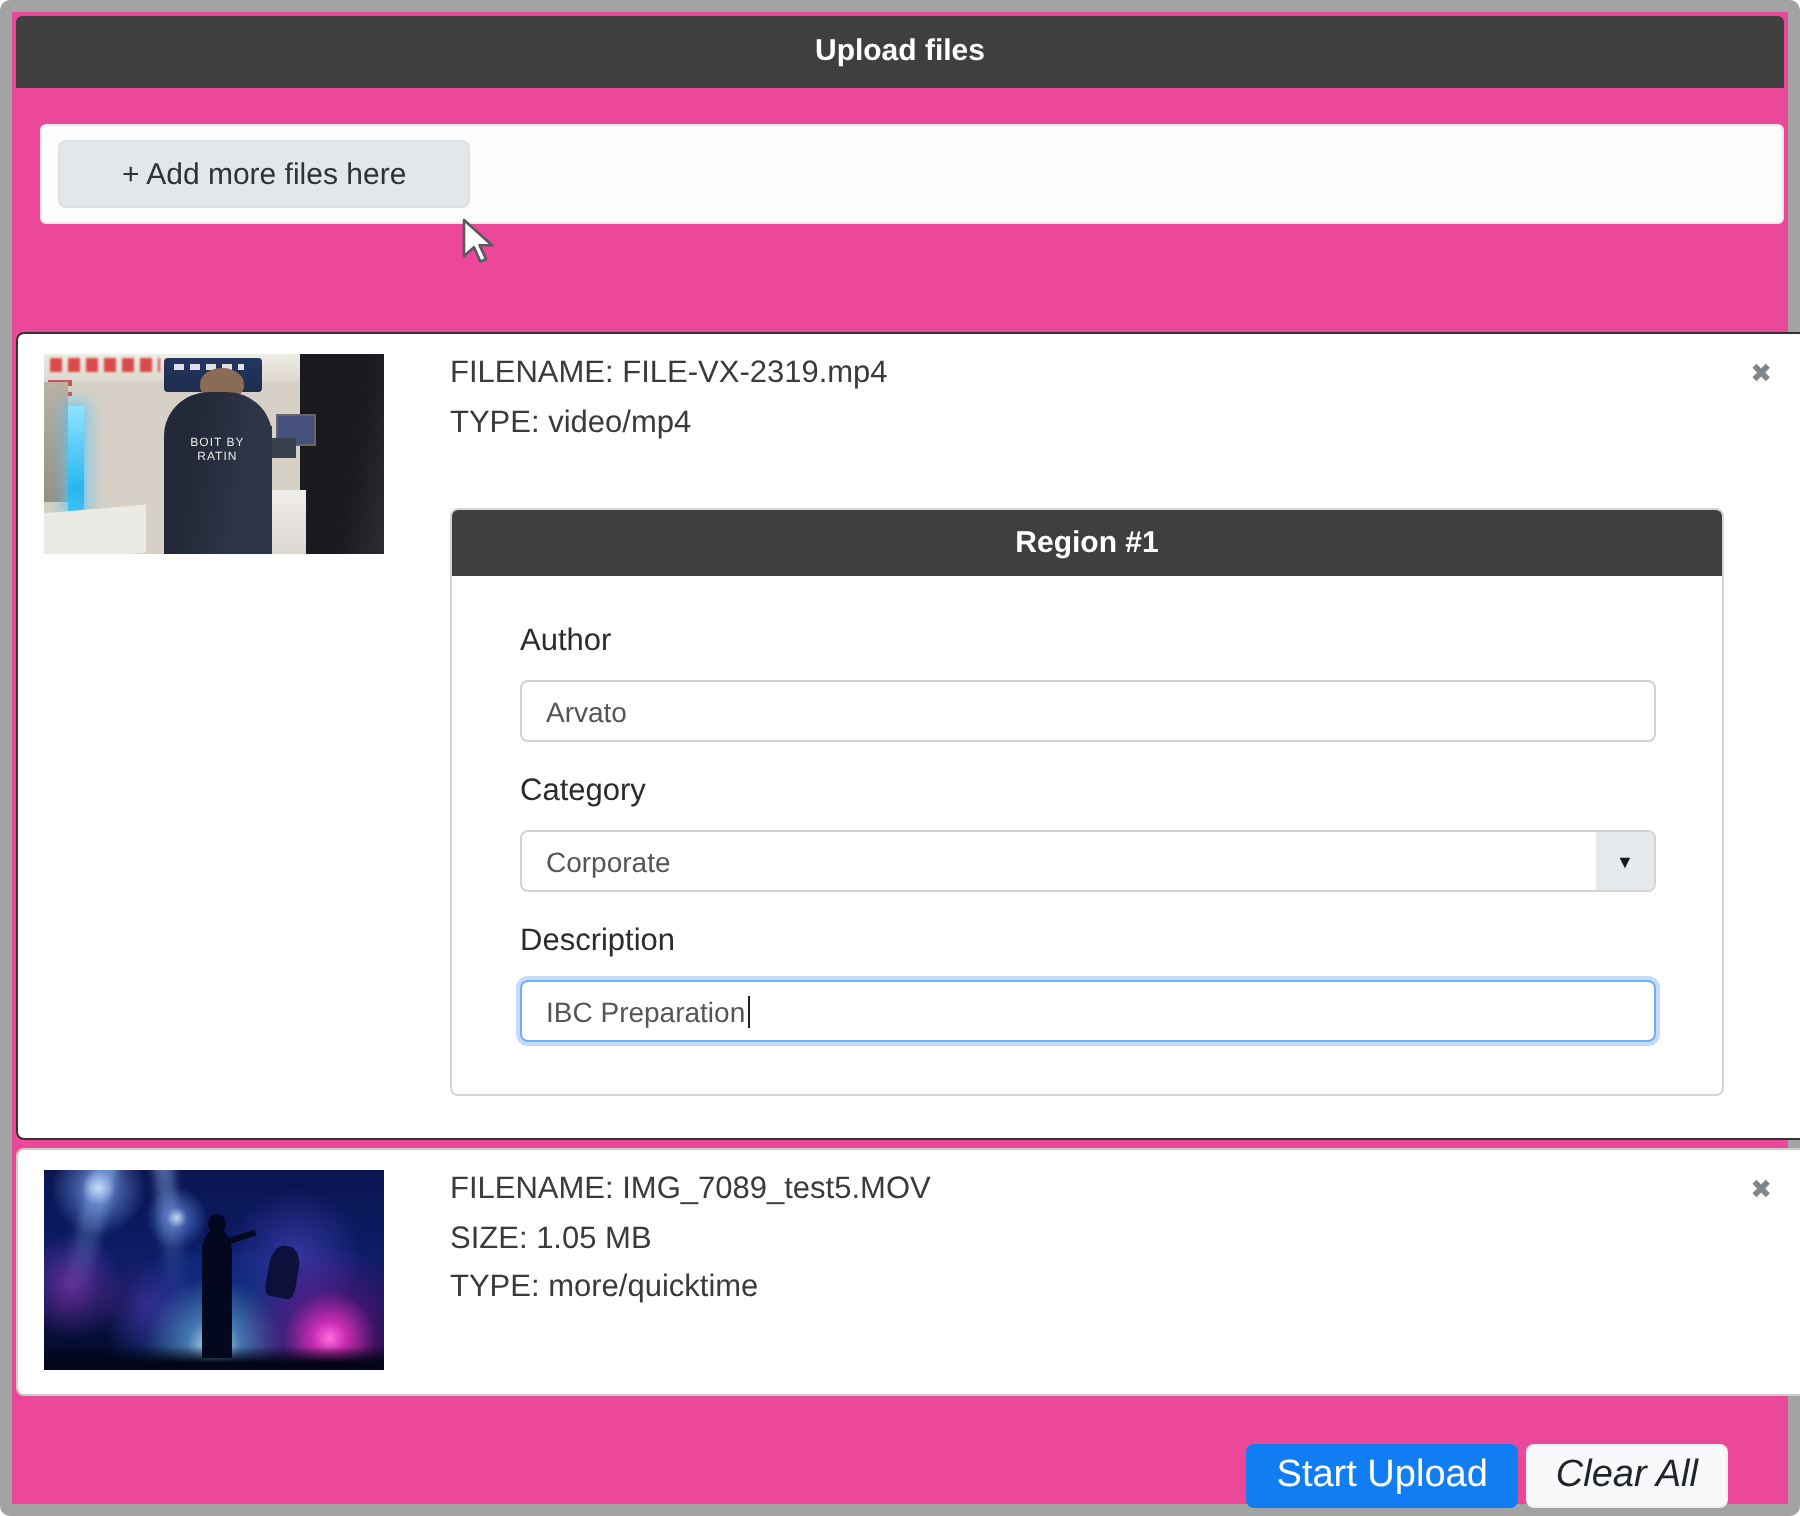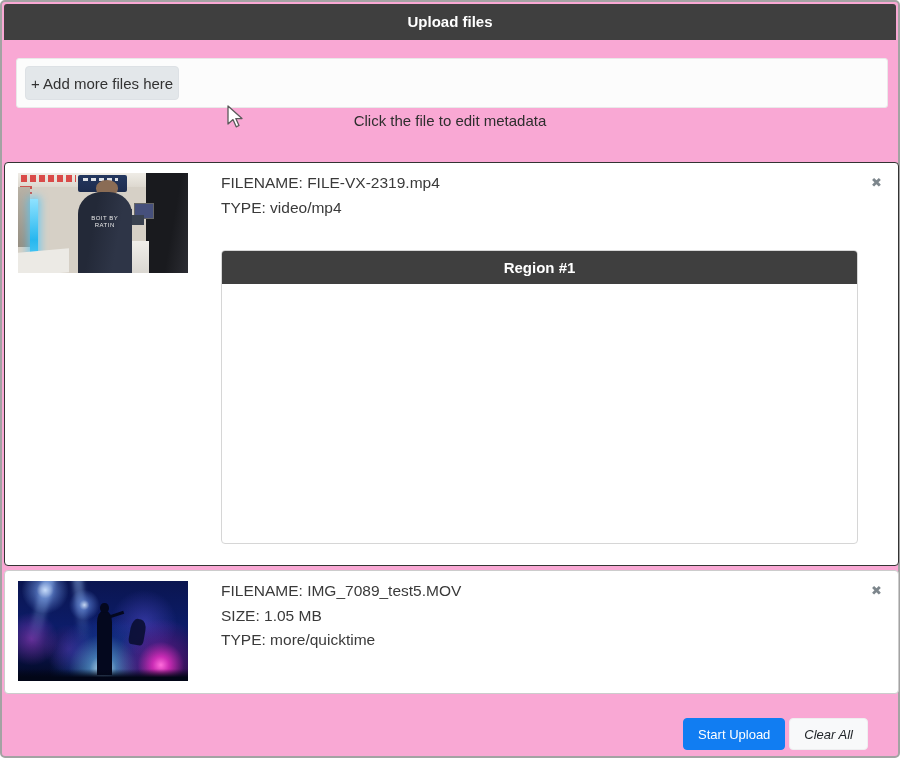--- a/index.html
+++ b/index.html
@@ -1,28 +1,28 @@
 <!DOCTYPE html>
 <html><head>
 <meta charset="utf-8">
 <style>
   * { margin:0; padding:0; box-sizing:border-box; }
   html,body { width:900px; height:758px; background:#fff;
     font-family:"Liberation Sans","DejaVu Sans",sans-serif; position:relative; }
-  .wrap { position:absolute; inset:0; border:2px solid #a3a3a3; border-radius:5px; background:#f9a8d4; }
+  .wrap { position:absolute; inset:0; border:6px solid #a3a3a3; border-radius:5px; background:#ec4899; }
 
   
   .modal-header { position:absolute; top:2px; left:2px; right:2px; height:36px;
     background:#3f3f3f; border-radius:3px 3px 0 0; color:#fff; font-weight:bold;
     font-size:15px; text-align:center; line-height:36px; }
 
   
   .dropzone { position:absolute; left:14px; top:56px; width:872px; height:50px;
     background:#fcfcfc; border:1px solid #e9e9e9; border-radius:3px; }
-  .add-btn { position:absolute; left:8px; top:7px; height:34px; padding:0 5px;
+  .add-btn { position:absolute; left:8px; top:7px; height:34px; padding:0 31px;
     background:#e3e7ea; border:1px solid #dde1e5; border-radius:4px; color:#323232;
     font-size:15px; font-family:inherit; cursor:pointer; }
   .hint { position:absolute; left:0; top:108px; width:100%; height:22px;
     text-align:center; font-size:15px; color:#2e2e2e; line-height:22px; }
   .cursor { position:absolute; left:225px; top:103px; width:17px; height:26px; }
 
   
   .file-panel { position:absolute; left:2px; width:895px; background:#fff; border-radius:4px; }
   .panel-1 { top:160px; height:404px; border:1px solid #333; }
   .panel-2 { top:568px; height:124px; border:1px solid #ccc; }
@@ -49,21 +49,21 @@
   .caret { display:inline-block; width:1px; height:16px; background:#222; margin-left:1px; }
   .select { height:31px; border:1px solid #ced4da; border-radius:4px; background:#fff;
     display:flex; align-items:stretch; margin-bottom:16px; cursor:pointer; }
   .select .sel-value { flex:1; font-size:14px; color:#555; padding:0 12px;
     display:flex; align-items:center; }
   .select .sel-addon { width:29px; background:#e6e9ec; border-radius:0 3px 3px 0;
     display:flex; align-items:center; justify-content:center; color:#15181b; font-size:9px; }
 
   
   .actions { position:absolute; right:30px; top:716px; display:flex; gap:4px; }
-  .btn { height:32px; border-radius:4px; font-size:13px; font-family:inherit;
+  .btn { height:32px; border-radius:4px; font-size:19px; font-family:inherit;
     cursor:pointer; padding:0 14px; }
   .btn-primary { background:#117df2; border:1px solid #117df2; color:#fff; }
   .btn-light { background:#f8f9fa; border:1px solid #eeeff0; color:#212529;font-style:italic; }
 
   
   .t1-ceiling { position:absolute; top:0; left:0; width:100%; height:14%;
     background:linear-gradient(#efece6,#ddd8cf); }
   .t1-redlogo { position:absolute; left:2%; top:2%; width:32%; height:7%;
     background:repeating-linear-gradient(90deg,#d8302f 0 6px,transparent 6px 9px);
     filter:blur(.6px); opacity:.85; }
@@ -138,21 +138,20 @@
   </div>
 
   <div class="dropzone">
     <button class="add-btn">+ Add more files here</button>
   </div>
 
   <svg class="cursor" viewBox="0 0 17 26">
     <polygon points="1,1 1,19 6,14.6 9.2,21.8 12,20.5 8.8,13.6 15,13.6" fill="#ffffff" stroke="#5a5a5a" stroke-width="1.3" stroke-linejoin="round"></polygon>
   </svg>
 
-  <div class="hint">Click the file to edit metadata</div>
 
   <div class="file-panel panel-1">
     <div class="thumb">
       <div class="t1-ceiling"></div>
       <div class="t1-redlogo"></div>
       <div class="t1-redmark"></div>
       <div class="t1-wallleft"></div>
       <div class="t1-banner"></div>
       <div class="t1-kiosk"></div>
       <div class="t1-kioskscreen"></div>
@@ -168,20 +167,36 @@
 RATIN</div>
     </div>
     <div class="file-info">
       <div>FILENAME: FILE-VX-2319.mp4</div>
       <div>TYPE: video/mp4</div>
     </div>
     <span class="close-x">✖</span>
 
     <div class="region">
       <div class="region-header">Region #1</div>
+      <div class="region-body">
+        <div class="field-label">Author</div>
+        <input class="text-input" value="Arvato" style="">
+        <div class="field-label">Category</div>
+        <div class="select">
+          <span class="sel-value">Corporate</span>
+          <span class="sel-addon">
+            <span>▼</span>
+          </span>
+        </div>
+        <div class="field-label">Description</div>
+        <div class="text-input focused">
+          <span>IBC Preparation</span>
+          <span class="caret"></span>
+        </div>
+      </div>
     </div>
   </div>
 
   <div class="file-panel panel-2">
     <div class="thumb concert">
       <div class="t2-beam1"></div>
       <div class="t2-beam2"></div>
       <div class="t2-guitarist"></div>
       <div class="t2-singer"></div>
       <div class="t2-arm"></div>

